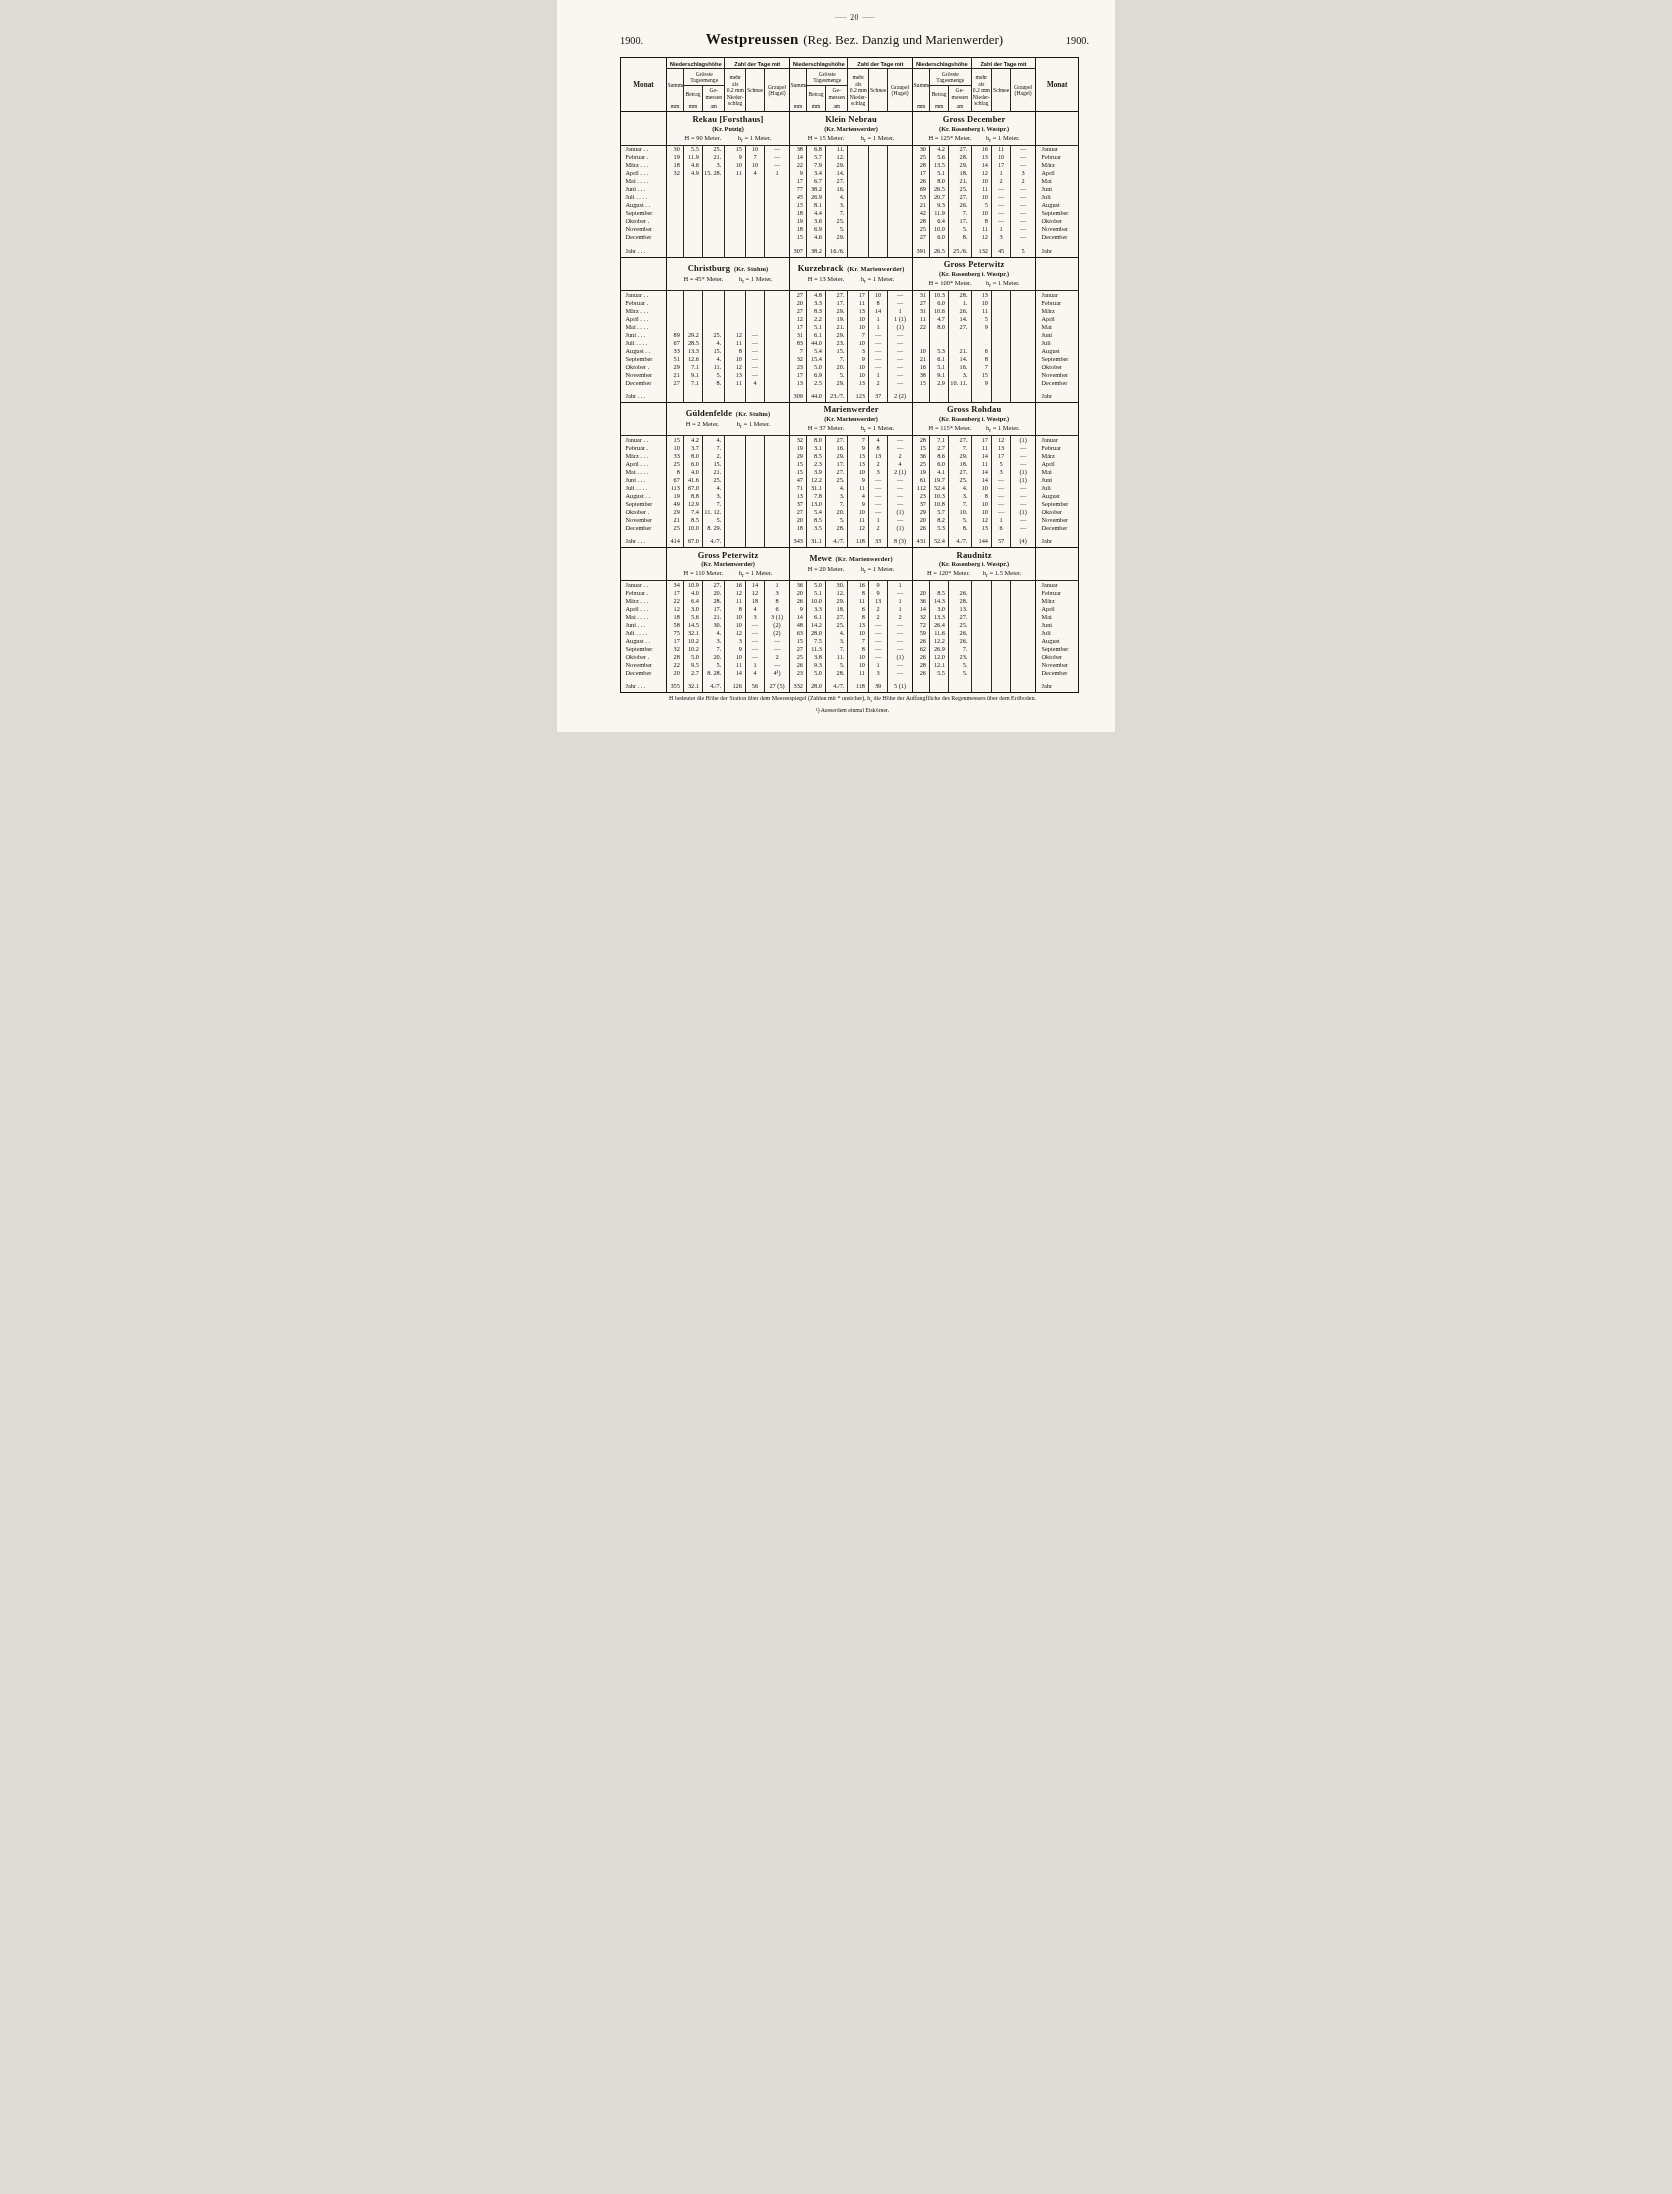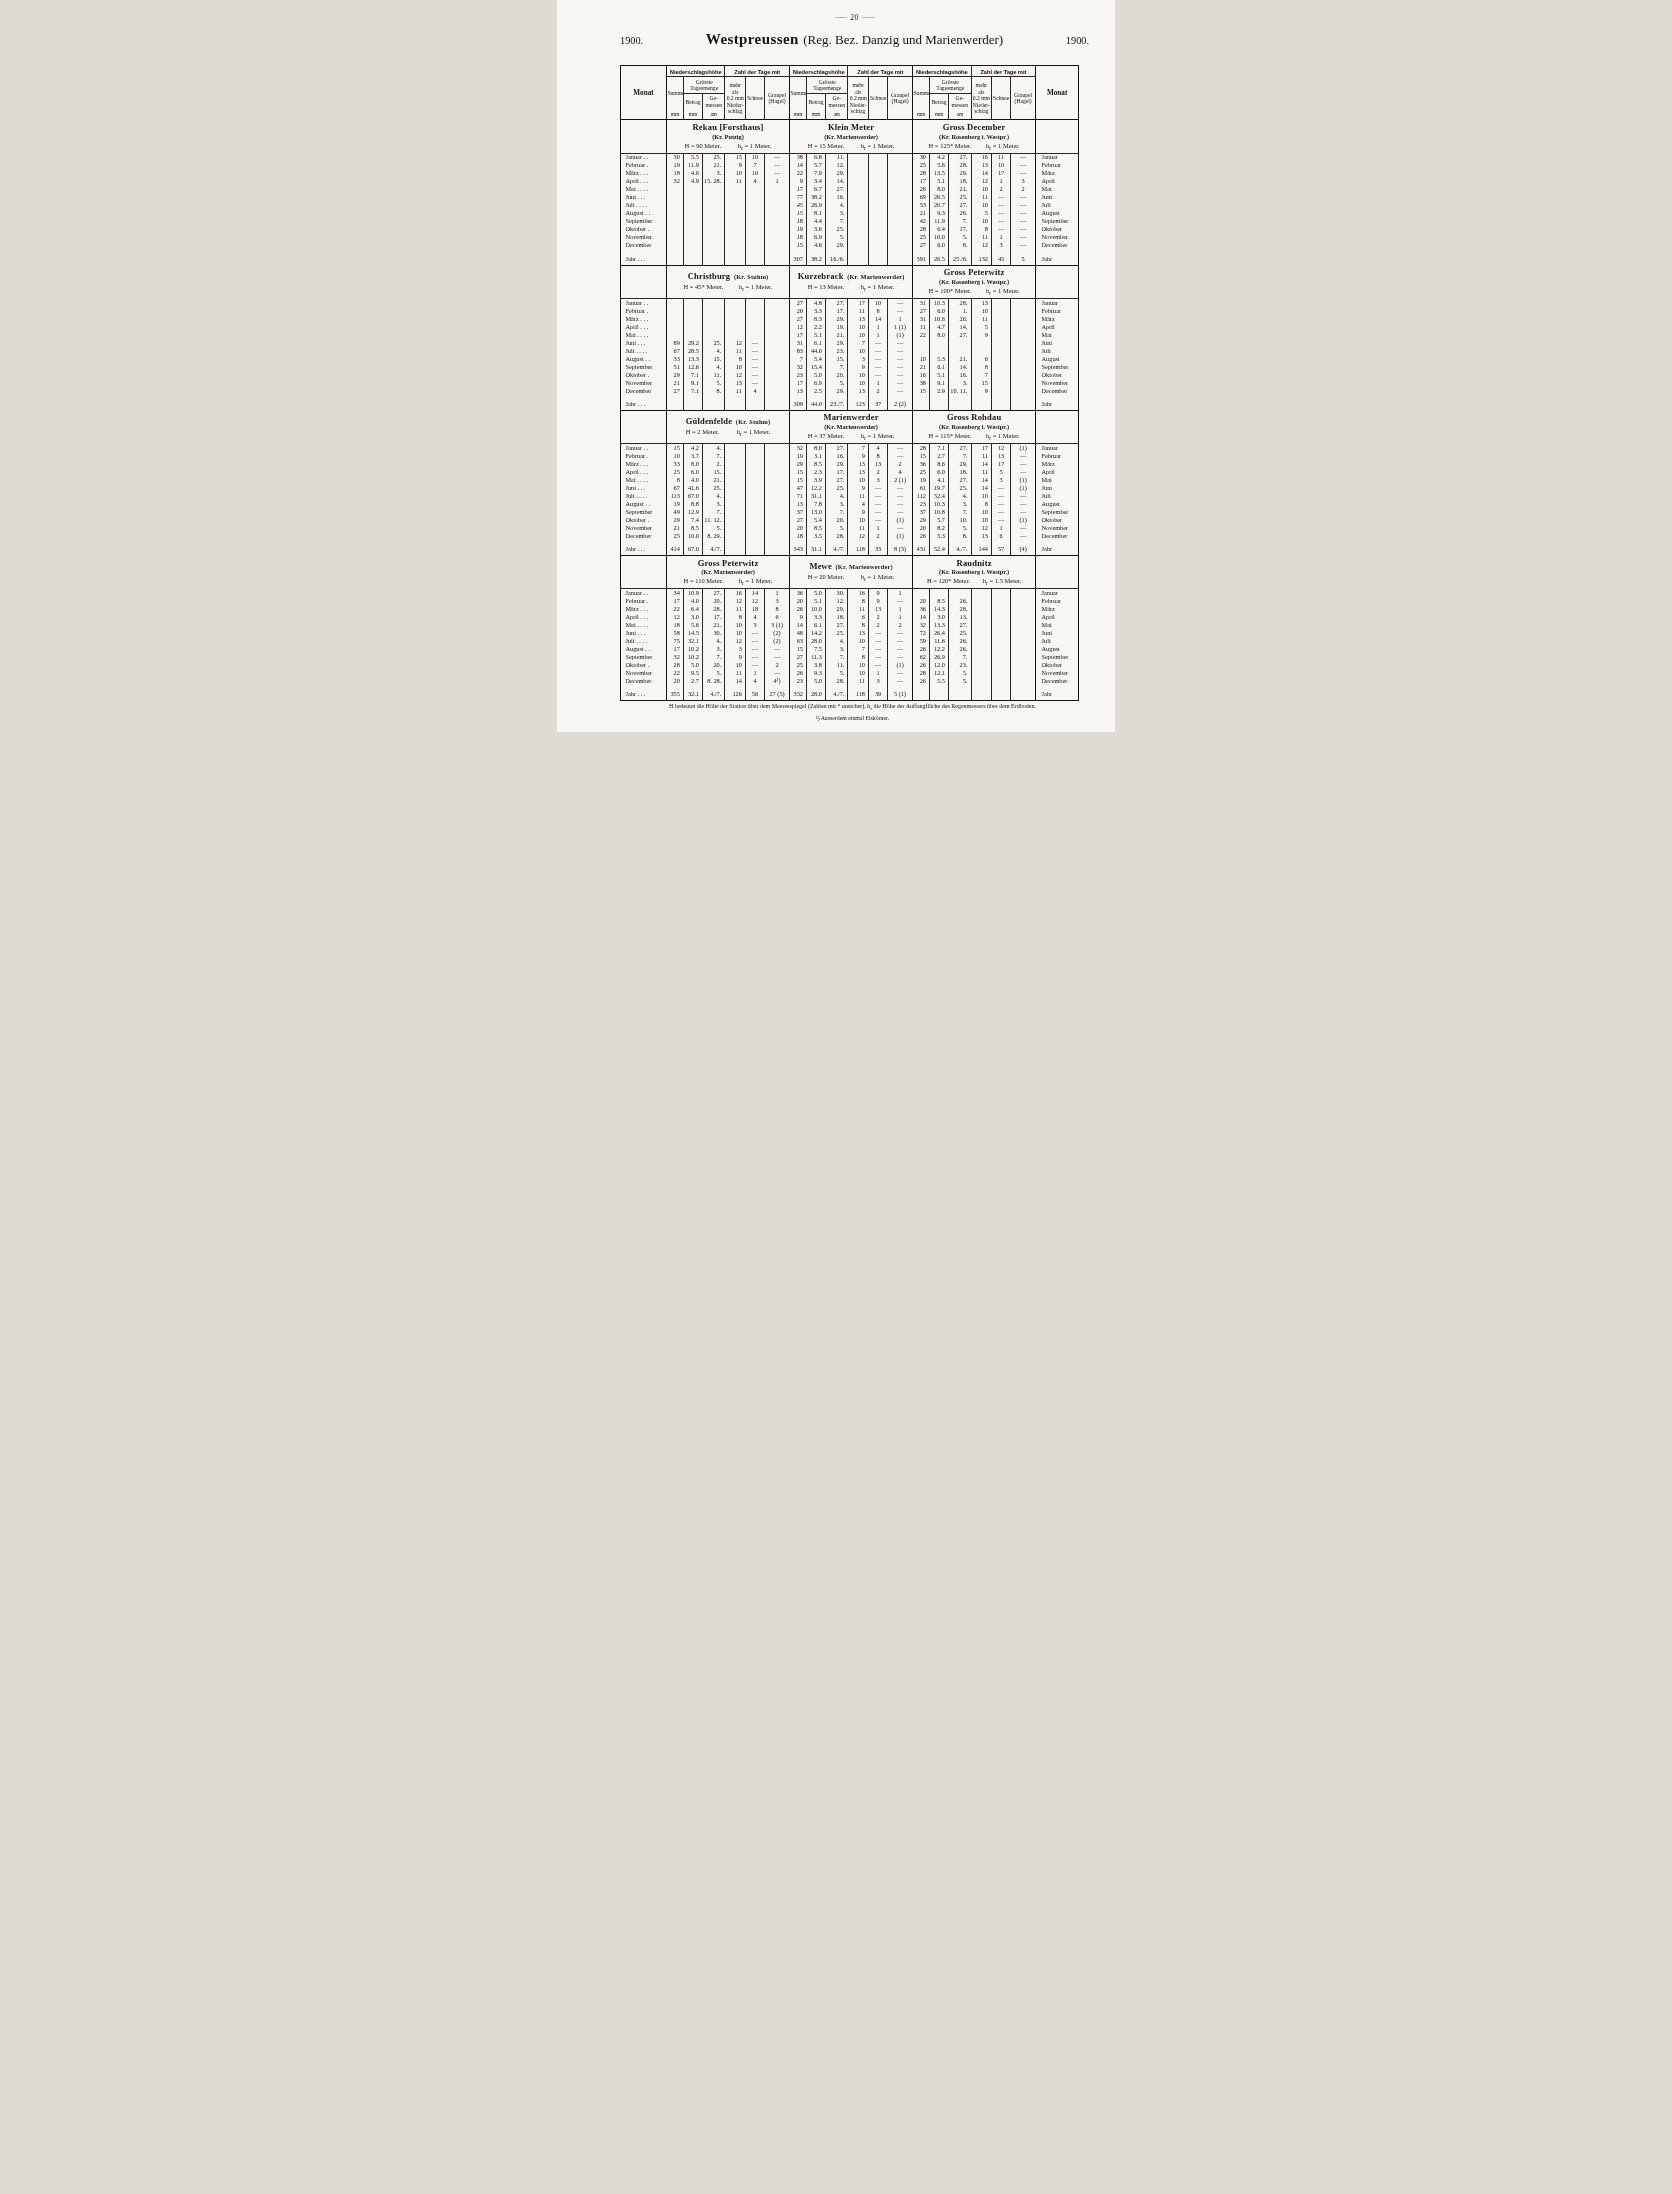--- a/index.html
+++ b/index.html
@@ -10,21 +10,21 @@
   html,body{margin:0;padding:0;background:#dedbd4;}
   .sheet{
     width:558px;height:732px;margin:0 auto;background:var(--paper);
     font-family:"Liberation Serif","DejaVu Serif",serif;color:var(--ink);
     box-sizing:border-box;padding:13.4px 26px 0 63px;overflow:hidden;position:relative;
   }
   
   .pn-row{text-align:center;font-size:7.6px;letter-spacing:0.4px;margin-bottom:9px;}
   .pn-dash{color:#4a453d;font-size:6.3px;letter-spacing:-0.4px;position:relative;top:-1.3px;padding:0 3.6px;}
   
-  .title-row{display:flex;align-items:baseline;margin-bottom:17px;}
+  .title-row{display:flex;align-items:baseline;margin-bottom:9px;}
   .year{font-size:10.3px;flex:0 0 auto;}
   .title-center{flex:1 1 auto;text-align:center;white-space:nowrap;}
   .main-title{font-size:15px;font-weight:700;letter-spacing:0.4px;text-align:center;}
   .subtitle{font-size:13px;margin-left:4.5px;}
   
   table.mtable{border-collapse:collapse;table-layout:fixed;width:459px;border:1.3px solid var(--ink);background:var(--paper);}
   .cw-ml{width:46px}.cw-s{width:17px}.cw-b{width:19px}.cw-g{width:22.4px}
   .cw-t{width:20.6px}.cw-sn{width:19px}.cw-gr{width:25px}.cw-mr{width:43px}
   th,td{padding:0;font-weight:normal;vertical-align:middle;overflow:hidden;}
   .bl{border-left:0.4px solid var(--thin);}
@@ -168,21 +168,21 @@
           <td class="monat-l"></td>
           <td class="station-head BL" colspan="6">
             <div class="st-name">Rekau [Forsthaus]</div>
             <div class="st-kreis">(Kr. Putzig)</div>
             <div class="st-hline">
               <span>H = 90 Meter.</span>
               <span>h<sub>r</sub> = 1 Meter.</span>
             </div>
           </td>
           <td class="station-head BL" colspan="6">
-            <div class="st-name">Klein Meter</div>
+            <div class="st-name">Klein Nebrau</div>
             <div class="st-kreis">(Kr. Marienwerder)</div>
             <div class="st-hline">
               <span>H = 15 Meter.</span>
               <span>h<sub>r</sub> = 1 Meter.</span>
             </div>
           </td>
           <td class="station-head BL" colspan="6">
             <div class="st-name">Gross December</div>
             <div class="st-kreis">(Kr. Rosenberg i. Westpr.)</div>
             <div class="st-hline">

